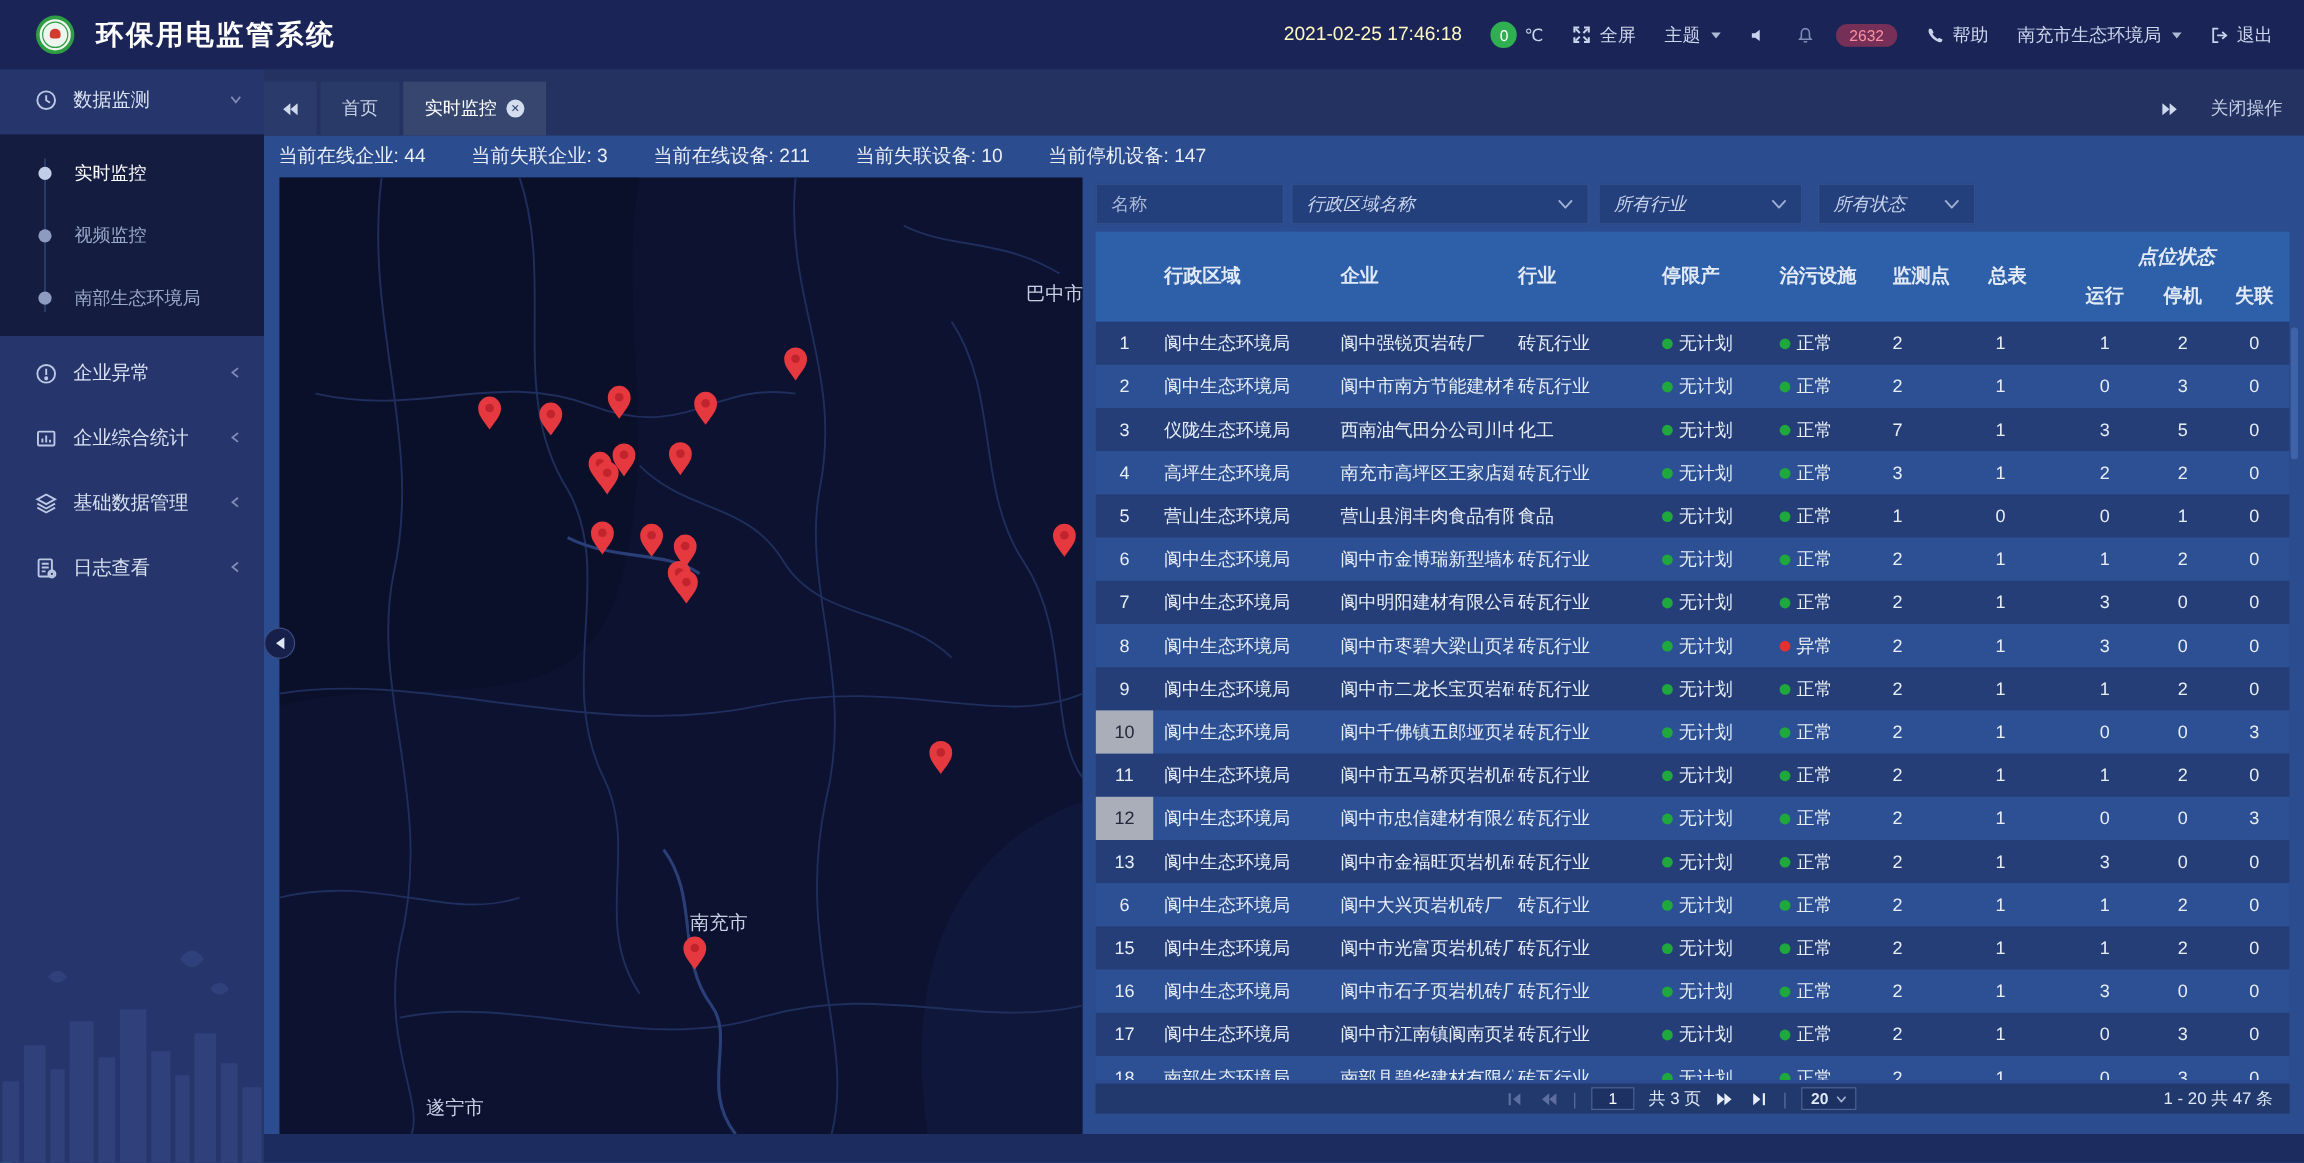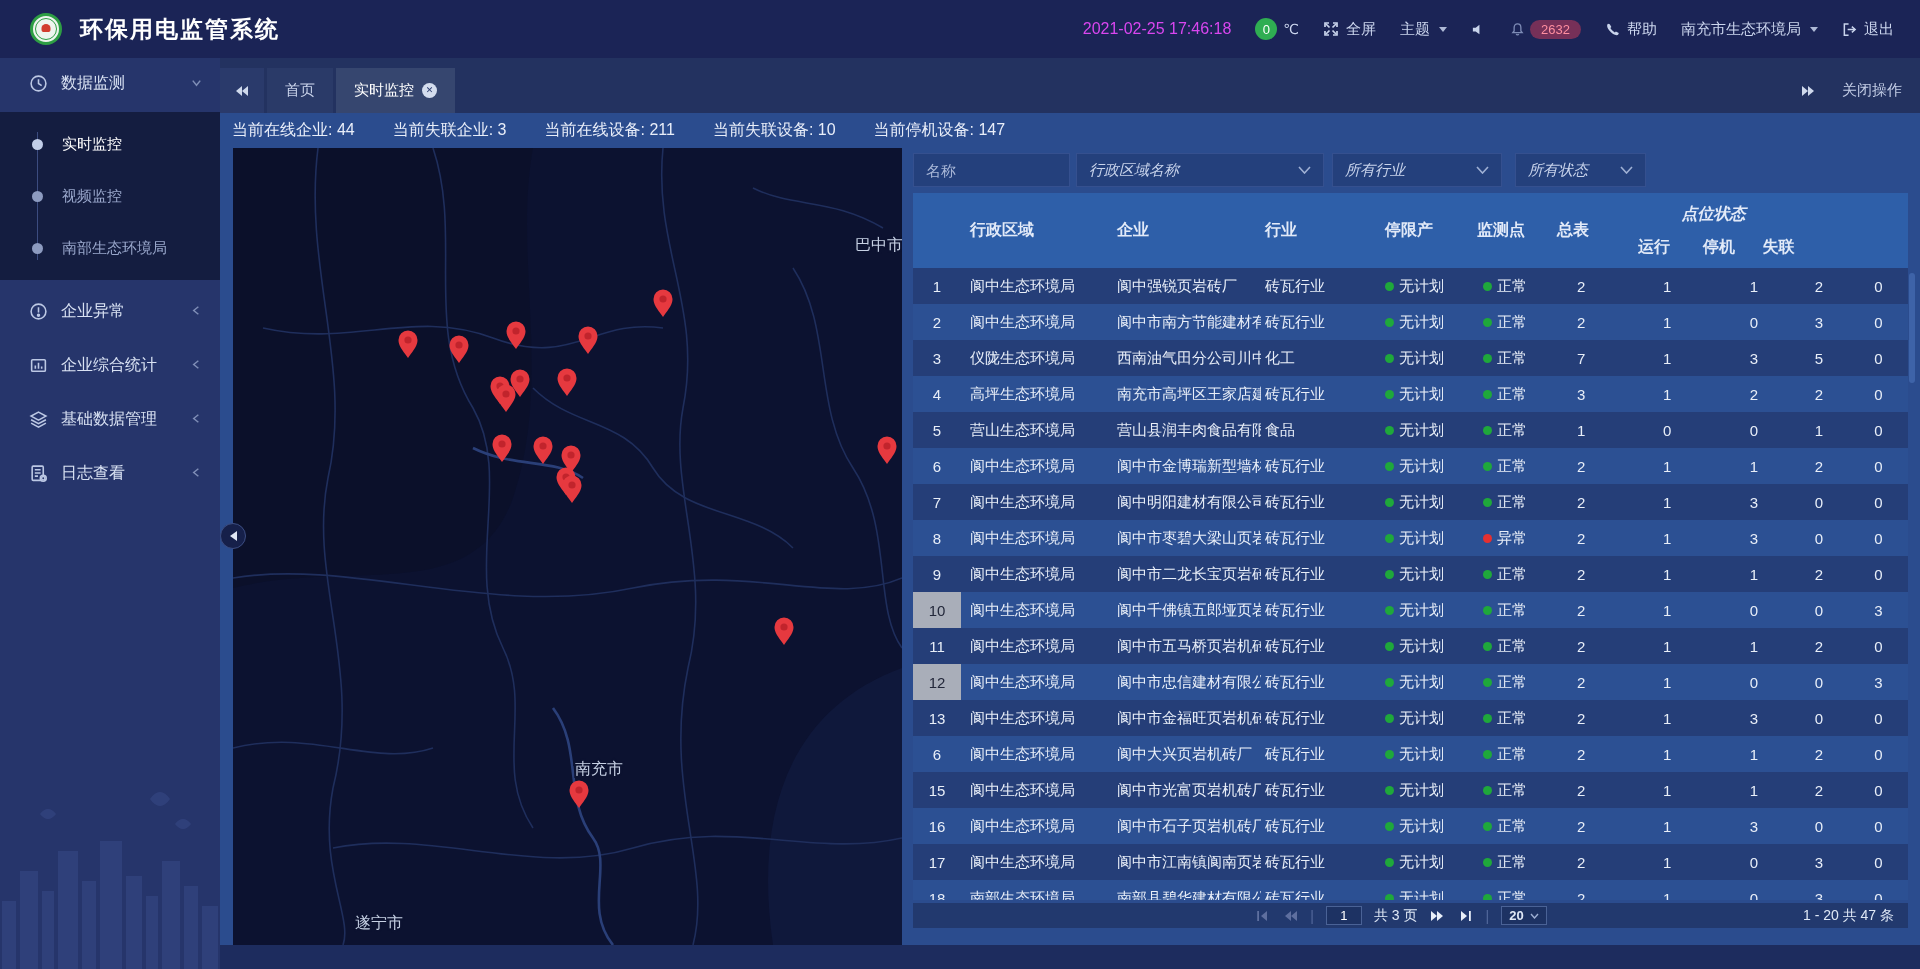--- a/index.html
+++ b/index.html
@@ -7,27 +7,27 @@
 body{font-family:"Liberation Sans","DejaVu Sans",sans-serif;background:#2b4c8e;}
 .app{position:relative;width:1920px;height:969px;overflow:hidden;}
 
 
 .topbar{position:absolute;top:0;left:0;width:1920px;height:58px;background:#1b2456;display:flex;align-items:center;z-index:40;}
 .logo{width:32px;height:32px;border-radius:50%;background:#eef4ee;border:3px solid #2e9e44;margin-left:30px;position:relative;flex:none;}
 .logo::before{content:"";position:absolute;left:50%;top:50%;transform:translate(-50%,-50%);width:20px;height:20px;border:1px solid #2e9e44;border-radius:50%;}
 .logo::after{content:"";position:absolute;left:50%;top:50%;transform:translate(-50%,-62%);width:9px;height:8px;background:#d23c2e;border-radius:50% 50% 30% 30%;}
 .app-title{color:#ffffff;font-size:23px;font-weight:bold;margin-left:18px;letter-spacing:2px;}
 .header-right{margin-left:auto;display:flex;align-items:center;gap:24px;margin-right:26px;color:#ccd6ee;font-size:15px;}
-.datetime{font-size:16px;color:#d946ef;}
+.datetime{font-size:16px;color:#fef9c3;}
 .temp{display:flex;align-items:center;gap:6px;}
 .temp-circle{width:22px;height:22px;border-radius:50%;background:#2fae52;color:#fff;font-size:13px;display:flex;align-items:center;justify-content:center;}
 .temp-unit{font-size:14px;}
 .hbtn{display:flex;align-items:center;gap:7px;cursor:pointer;white-space:nowrap;}
 .caret{width:0;height:0;border-left:4px solid transparent;border-right:4px solid transparent;border-top:5px solid #aeb9d6;margin-left:2px;}
-.notif{display:flex;gap:5px;cursor:pointer;}
+.notif{display:flex;gap:18px;cursor:pointer;}
 .notif-badge{background:rgba(209,60,90,.5);color:#ff8fa0;font-size:13px;padding:2px 11px;border-radius:10px;}
 .hicon{display:flex;align-items:center;}
 
 
 .sidebar{position:absolute;top:58px;left:0;width:220px;height:911px;background:#26356b;z-index:30;overflow:hidden;}
 .menu{position:relative;z-index:2;}
 .menu-item{height:50px;display:flex;align-items:center;padding:0 16px 0 28px;color:#d9e2f3;font-size:16px;cursor:pointer;margin-bottom:4px;}
 .mi-icon{width:20px;height:20px;margin-right:13px;display:flex;align-items:center;justify-content:center;flex:none;}
 .mi-label{flex:1;}
 .mi-chevron{width:14px;height:14px;opacity:.8;display:flex;}
@@ -455,20 +455,21 @@
       </div>
     </div>
 
     <div class="table">
       <div class="thead">
         <div class="th c-idx"></div>
         <div class="th c-region">行政区域</div>
         <div class="th c-company">企业</div>
         <div class="th c-industry">行业</div>
         <div class="th c-stop">停限产</div>
+        <div class="th c-facility">治污设施</div>
         <div class="th c-monitor">监测点</div>
         <div class="th c-meter">总表</div>
         <div class="th-group">
           <div class="th-group-label">点位状态</div>
           <div class="th-group-subs">
             <div class="th c-run">运行</div>
             <div class="th c-halt">停机</div>
             <div class="th c-lost">失联</div>
           </div>
         </div>

